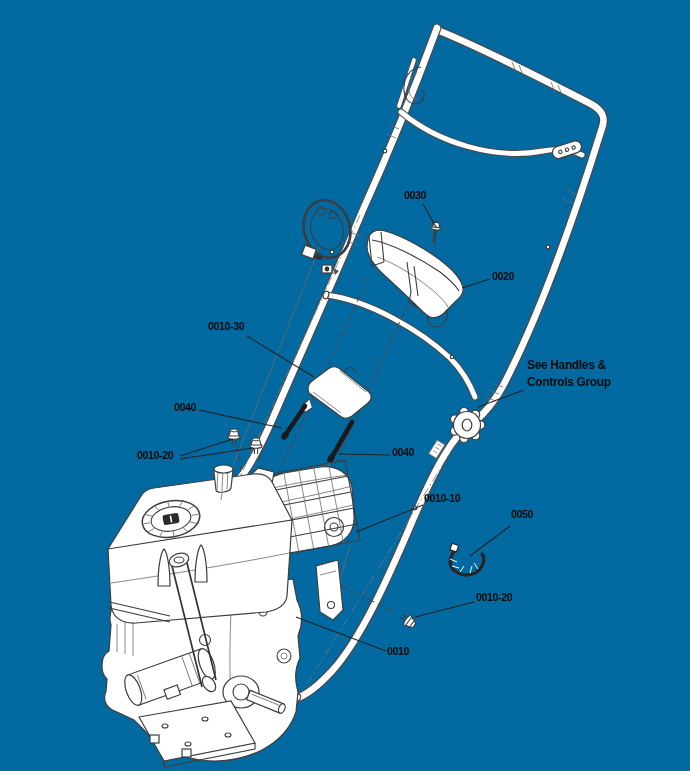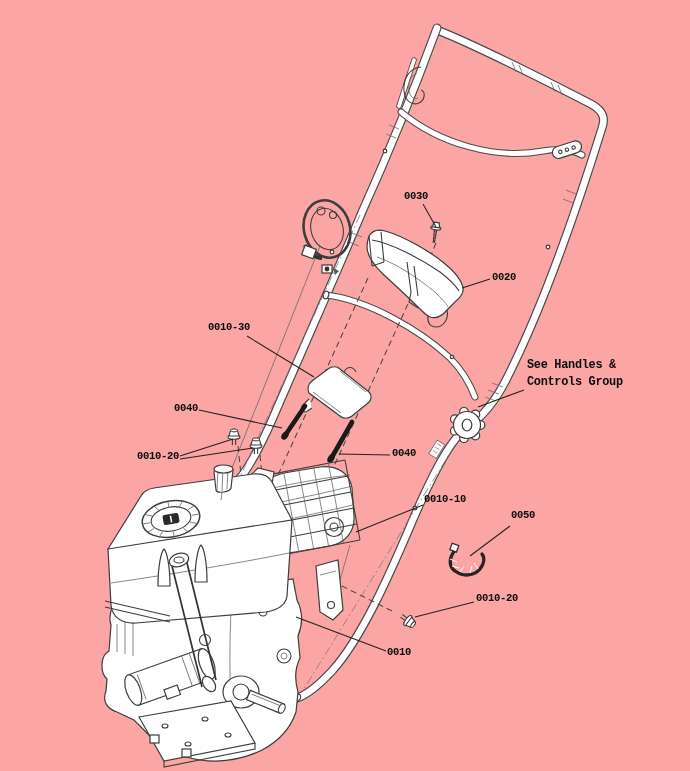--- a/index.html
+++ b/index.html
@@ -1,17 +1,17 @@
 <!DOCTYPE html>
 <html><head>
 <meta charset="utf-8">
 <style>
   html,body{margin:0;padding:0;background:#ffffff;}
-  .stage{position:relative;width:690px;height:771px;background:#fca5a5;overflow:hidden;
-         font-family:Liberation Mono, monospace;}
+  .stage{position:relative;width:690px;height:771px;background:#0369a1;overflow:hidden;
+         font-family:Liberation Sans, sans-serif;}
   .stage svg{position:absolute;left:0;top:0;}
   .callout{position:absolute;font-weight:700;font-size:11.5px;color:#0a0a0a;
            letter-spacing:-0.4px;transform:scaleX(0.92);transform-origin:left top;
            white-space:nowrap;}
   .note{position:absolute;font-weight:700;font-size:12.5px;line-height:16.5px;color:#0a0a0a;
         letter-spacing:-0.3px;transform:scaleX(0.95);transform-origin:left top;
         white-space:nowrap;}
   
   .ln{fill:none;stroke:#3d3d3d;stroke-width:1.1;}
   .lnf{fill:#ffffff;stroke:#3d3d3d;stroke-width:1.2;}

